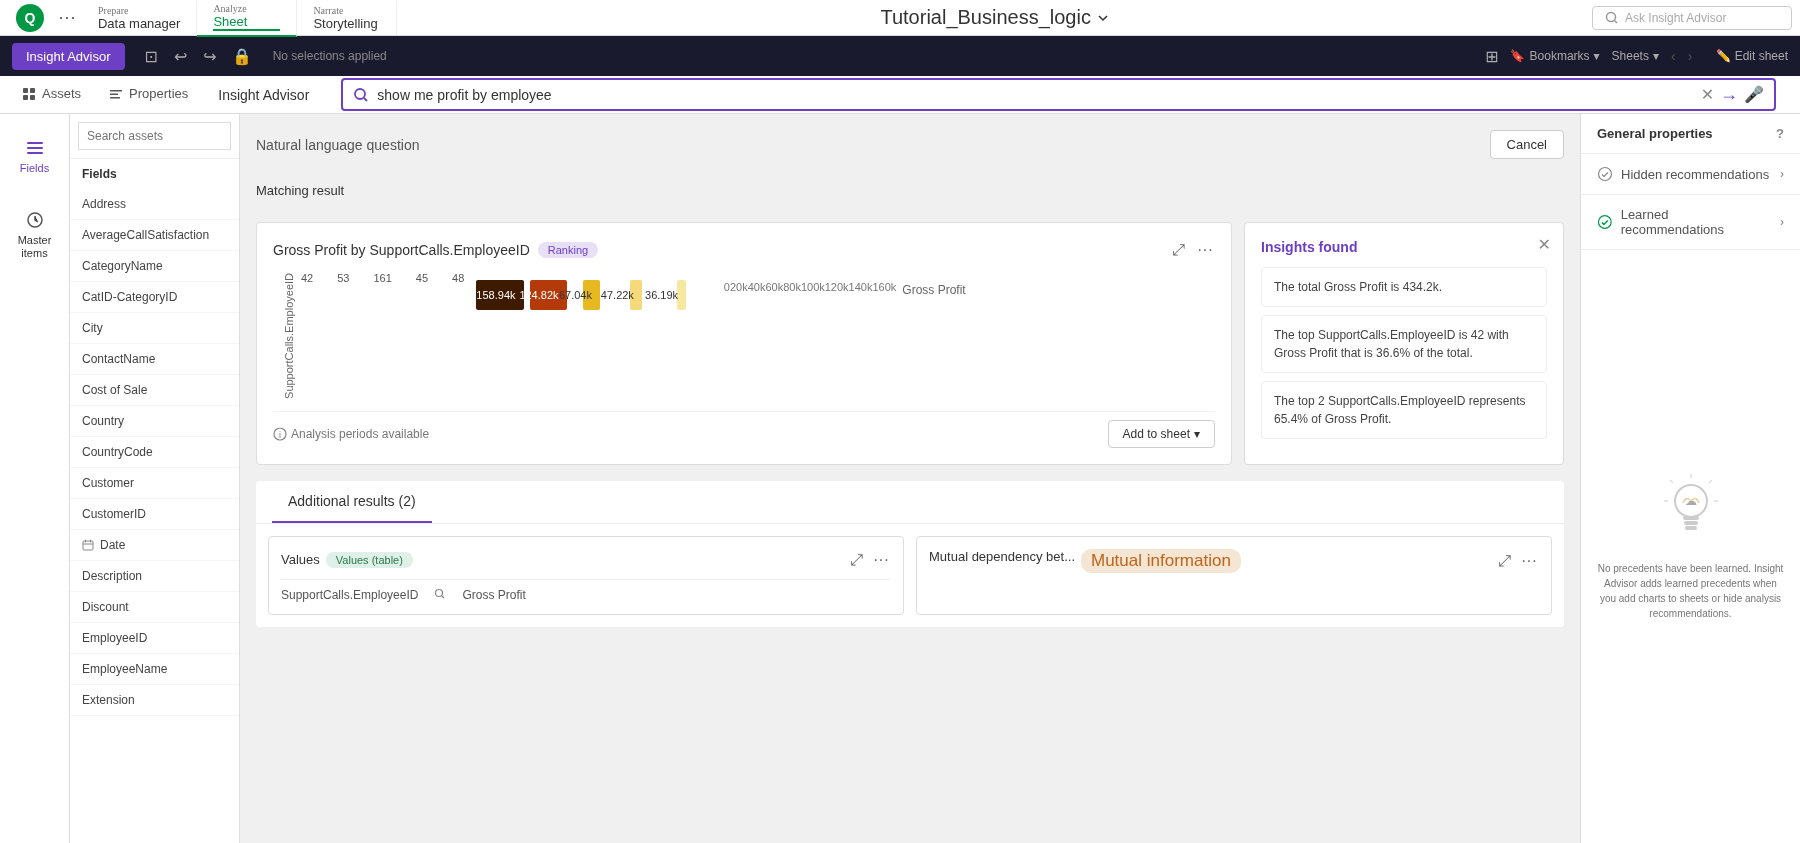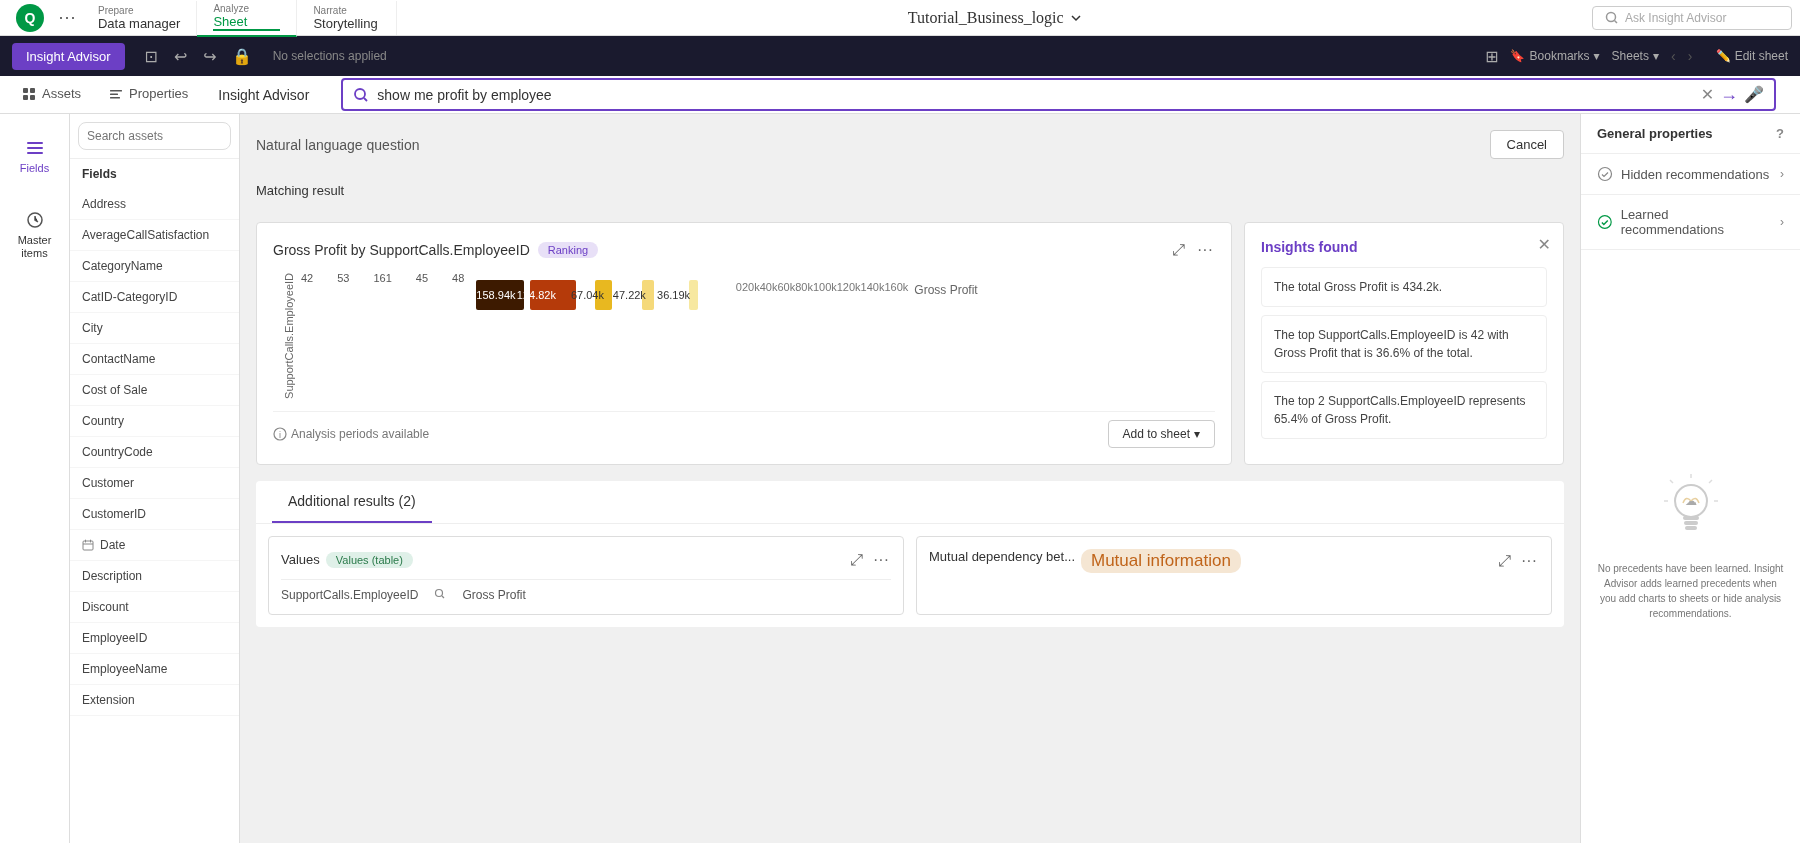--- a/index.html
+++ b/index.html
@@ -4,25 +4,25 @@
   <style>
     * { box-sizing: border-box; margin: 0; padding: 0; }
     body { font-family: -apple-system, BlinkMacSystemFont, 'Segoe UI', Arial, sans-serif; font-size: 13px; background: #f0f0f0; color: #333; overflow: hidden; }
 
     
     .top-nav { display: flex; align-items: center; height: 36px; background: #fff; border-bottom: 1px solid #ddd; padding: 0 8px; gap: 0; }
     .qlik-logo { display: flex; align-items: center; gap: 4px; padding: 0 8px; font-weight: bold; font-size: 15px; color: #009845; }
     .qlik-logo .q-icon { width: 28px; height: 28px; background: #009845; border-radius: 50%; display: flex; align-items: center; justify-content: center; color: white; font-weight: bold; font-size: 14px; }
     .top-nav-dots { padding: 0 6px; color: #555; font-size: 18px; cursor: pointer; }
     .nav-section { display: flex; flex-direction: column; padding: 4px 16px; cursor: pointer; border-right: 1px solid #eee; min-width: 100px; }
-    .nav-section .nav-label { font-size: 10px; color: #777; }
+    .nav-section .nav-label { font-size: 10px; color: #777; font-family: Liberation Serif, serif; }
     .nav-section .nav-title { font-size: 13px; color: #333; font-weight: 500; display: flex; align-items: center; gap: 4px; }
     .nav-section .nav-title.active { color: #009845; border-bottom: 2px solid #009845; }
     .nav-section-analyze { border-bottom: 2px solid #009845; }
-    .app-title { flex: 1; text-align: center; font-size: 16px; color: #333; display: flex; align-items: center; justify-content: center; gap: 6px; cursor: pointer; font-family: Liberation Serif, serif; }
+    .app-title { flex: 1; text-align: center; font-size: 20px; color: #333; display: flex; align-items: center; justify-content: center; gap: 6px; cursor: pointer; }
     .app-title svg { width: 12px; height: 12px; }
     .ask-insight { display: flex; align-items: center; gap: 6px; border: 1px solid #ccc; border-radius: 4px; padding: 4px 12px; color: #777; min-width: 200px; cursor: pointer; font-size: 12px; }
 
     
     .toolbar { display: flex; align-items: center; height: 40px; background: #1a1a2e; padding: 0 12px; gap: 8px; }
     .insight-advisor-btn { background: #6c3fc5; color: white; border: none; border-radius: 4px; padding: 6px 14px; font-size: 13px; cursor: pointer; font-weight: 500; }
     .toolbar-icons { display: flex; gap: 8px; align-items: center; margin-left: 8px; }
     .toolbar-icon { color: #aaa; cursor: pointer; font-size: 16px; background: none; border: none; padding: 4px; }
     .no-selections { color: #888; font-size: 12px; margin-left: 8px; }
     .toolbar-right { margin-left: auto; display: flex; align-items: center; gap: 12px; }
@@ -245,21 +245,21 @@
       <svg width="20" height="20" viewBox="0 0 20 20">
           <circle cx="10" cy="10" r="7" stroke="#555" stroke-width="1.5" fill="none"></circle>
           <path d="M10 6v4l3 2" stroke="#555" stroke-width="1.5"></path>
         </svg>
       <span style="text-align:center; line-height:1.2;">Master items</span>
     </div>
   </div>
 
   <div class="fields-panel">
     <div class="fields-search">
-      <input type="text" class="" style="width: 100%; border: 1px solid rgb(221, 221, 221); border-radius: 8px; padding: 6px 8px; font-size: 12px; outline: none; color: rgb(153, 153, 153);" placeholder="Search assets">
+      <input type="text" class="" style="width: 100%; border: 1px solid rgb(221, 221, 221); border-radius: 0; padding: 6px 8px; font-size: 12px; outline: none; color: rgb(153, 153, 153);" placeholder="Search assets">
     </div>
     <div class="fields-title">Fields</div>
     <div class="fields-list">
       <div class="field-item">
           <span>Address</span>
         </div>
       <div class="field-item">
           <span>AverageCallSatisfaction</span>
         </div>
       <div class="field-item">
@@ -350,21 +350,21 @@
               <span class="y-label">161</span>
               <span class="y-label">45</span>
               <span class="y-label">48</span>
             </div>
 
             <div style="flex:1; display:flex; flex-direction:row; gap:6px; padding-top:4px; padding-bottom:4px;">
               <div class="bar-row">
                 <div class="bar" style="background:#3d1a00; width:100%; height:30px; display:flex; align-items:center; justify-content:flex-end; padding-right:8px; color:#fff; font-size:11px;">158.94k</div>
               </div>
               <div class="bar-row">
-                <div class="bar" style="background:#b53a0a; width:78.5%; height:30px; display:flex; align-items:center; justify-content:flex-end; padding-right:20px; color:#fff; font-size:11px;">124.82k</div>
+                <div class="bar" style="background:#b53a0a; width:78.5%; height:30px; display:flex; align-items:center; justify-content:flex-end; padding-right:8px; color:#fff; font-size:11px;">124.82k</div>
               </div>
               <div class="bar-row">
                 <div class="bar" style="background:#e8b820; width:42.2%; height:30px; display:flex; align-items:center; justify-content:flex-end; padding-right:8px; color:#333; font-size:11px;">67.04k</div>
               </div>
               <div class="bar-row">
                 <div class="bar" style="background:#f5d97a; width:29.7%; height:30px; display:flex; align-items:center; justify-content:flex-end; padding-right:8px; color:#333; font-size:11px;">47.22k</div>
               </div>
               <div class="bar-row">
                 <div class="bar" style="background:#f7e8a0; width:22.8%; height:30px; display:flex; align-items:center; justify-content:flex-end; padding-right:8px; color:#333; font-size:11px;">36.19k</div>
               </div>

